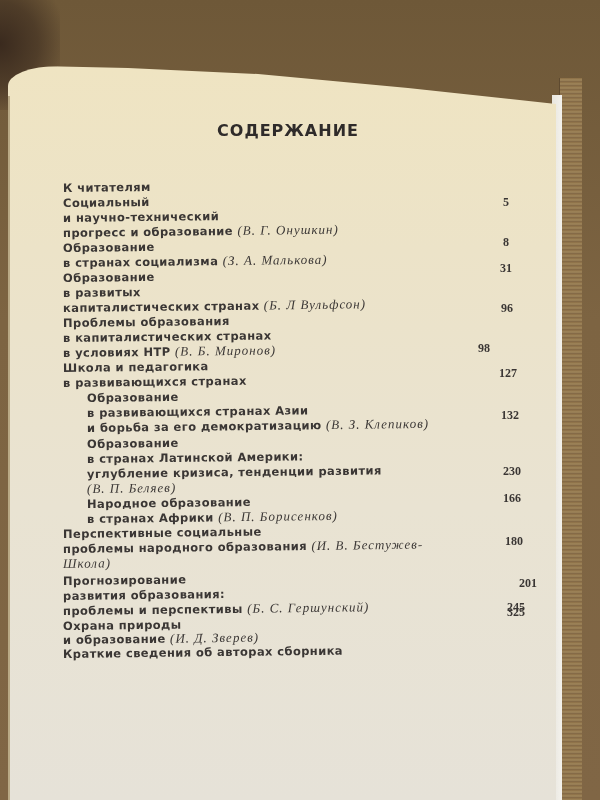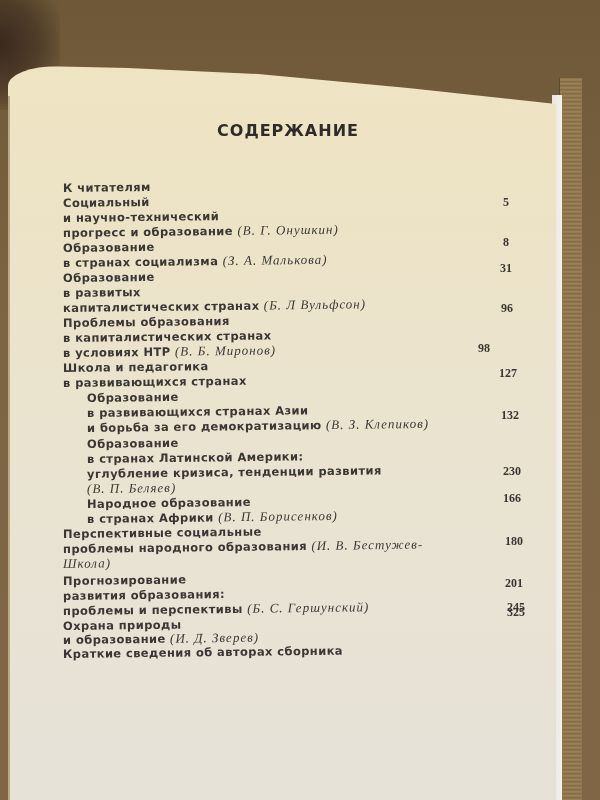--- a/index.html
+++ b/index.html
@@ -108,15 +108,15 @@
 <div class="pg" style="left:486px; top:195px">5</div>
 <div class="pg" style="left:486px; top:235px">8</div>
 <div class="pg" style="left:486px; top:261px">31</div>
 <div class="pg" style="left:487px; top:301px">96</div>
 <div class="pg" style="left:464px; top:341px">98</div>
 <div class="pg" style="left:488px; top:366px">127</div>
 <div class="pg" style="left:490px; top:408px">132</div>
 <div class="pg" style="left:492px; top:464px">230</div>
 <div class="pg" style="left:492px; top:491px">166</div>
 <div class="pg" style="left:494px; top:534px">180</div>
-<div class="pg" style="left:494px; top:576px">201</div>
+<div class="pg" style="left:508px; top:576px">201</div>
 <div class="pg" style="left:496px; top:605px">325</div>
 <div class="pg" style="left:496px; top:600px">245</div>
 
 </body></html>

